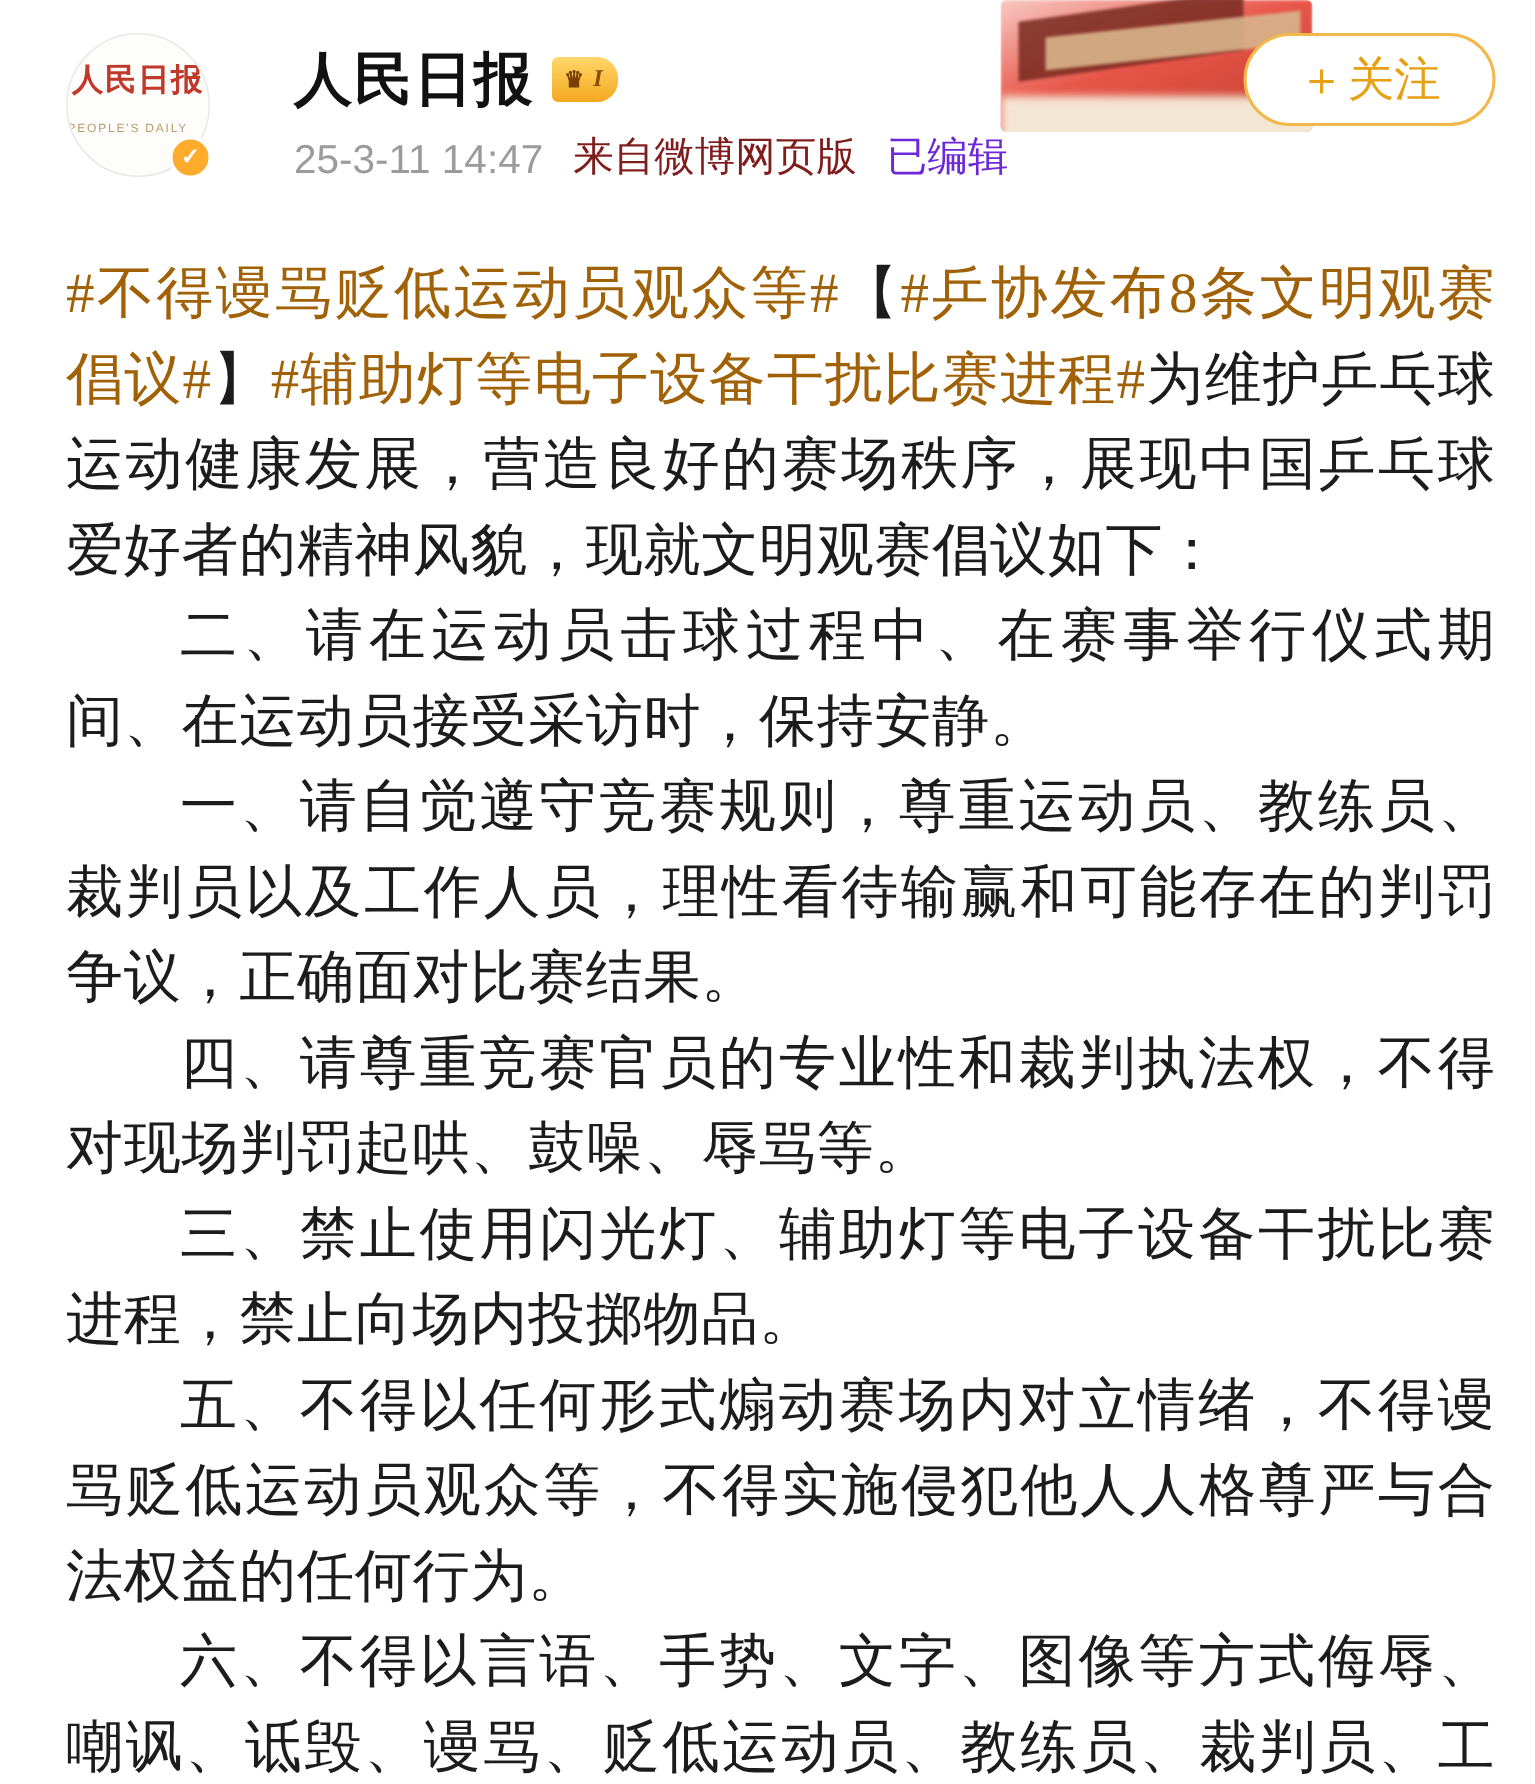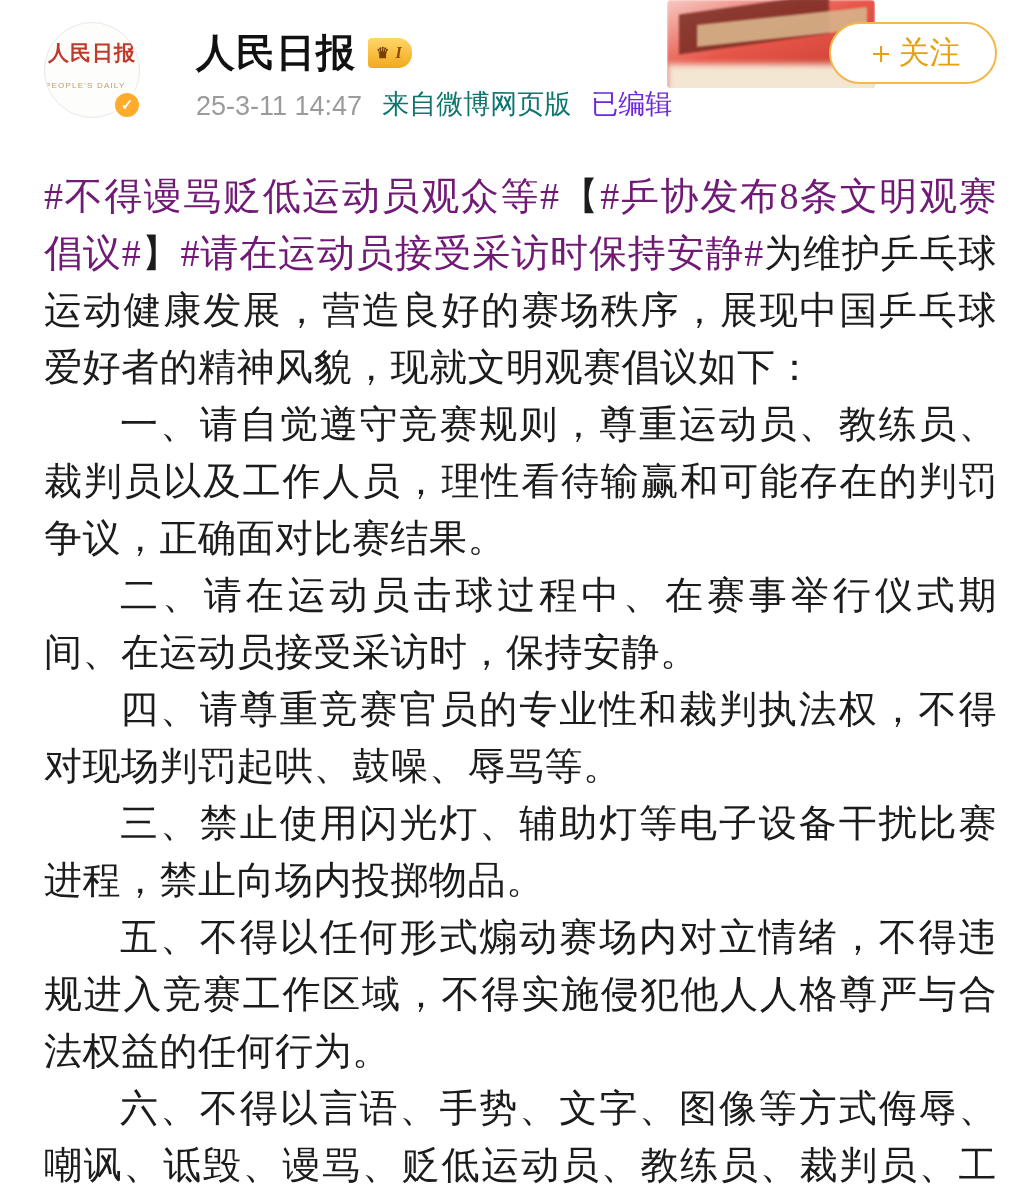--- a/index.html
+++ b/index.html
@@ -128,21 +128,21 @@
     position: absolute;
     left: 196px;
     top: 86px;
     display: flex;
     align-items: flex-end;
     gap: 20px;
     color: #9a9a9a;
     font-size: 27px;
   }
   .meta-row .time { color: #9b9b9b; }
-  .meta-row .src { color: #0f766e; }
+  .meta-row .src { color: #7f1d1d; }
   .meta-row .edited { color: #6d28d9; }
 
   .follow-btn {
     position: absolute;
     right: 26px;
     top: 22px;
     width: 168px;
     height: 62px;
     border: 2px solid #f2b84b;
     border-radius: 31px;
@@ -207,21 +207,21 @@
   
   .content {
     padding: 6px 26px 0 44px;
     font-family: "Liberation Serif", serif;
     font-size: 38px;
     line-height: 1.5;
     color: #1c1c1c;
     letter-spacing: 0.5px;
     text-align: justify;
   }
-  .topic { color: #701a75; }
+  .topic { color: #a16207; }
   .bracket { color: #1c1c1c; }
   .para { margin: 0; text-indent: 0; }
   .para.indent { text-indent: 2em; }
 </style>
 </head>
 <body>
 
 <div class="post">
 
   <div class="header">
@@ -255,22 +255,22 @@
       <span class="edited">已编辑</span>
     </div>
 
     <div class="follow-btn">
       <span>＋</span>
       <span>关注</span>
     </div>
   </div>
 
   <div class="content">
-    <p class="para"><span class="topic">#不得谩骂贬低运动员观众等#</span><span class="bracket">【</span><span class="topic">#乒协发布8条文明观赛倡议#</span><span class="bracket">】</span><span class="topic">#请在运动员接受采访时保持安静#</span><span>为维护乒乓球运动健康发展，营造良好的赛场秩序，展现中国乒乓球爱好者的精神风貌，现就文明观赛倡议如下：</span></p>
+    <p class="para"><span class="topic">#不得谩骂贬低运动员观众等#</span><span class="bracket">【</span><span class="topic">#乒协发布8条文明观赛倡议#</span><span class="bracket">】</span><span class="topic">#辅助灯等电子设备干扰比赛进程#</span><span>为维护乒乓球运动健康发展，营造良好的赛场秩序，展现中国乒乓球爱好者的精神风貌，现就文明观赛倡议如下：</span></p>
+    <p class="para indent">二、请在运动员击球过程中、在赛事举行仪式期间、在运动员接受采访时，保持安静。</p>
     <p class="para indent">一、请自觉遵守竞赛规则，尊重运动员、教练员、裁判员以及工作人员，理性看待输赢和可能存在的判罚争议，正确面对比赛结果。</p>
-    <p class="para indent">二、请在运动员击球过程中、在赛事举行仪式期间、在运动员接受采访时，保持安静。</p>
     <p class="para indent">四、请尊重竞赛官员的专业性和裁判执法权，不得对现场判罚起哄、鼓噪、辱骂等。</p>
     <p class="para indent">三、禁止使用闪光灯、辅助灯等电子设备干扰比赛进程，禁止向场内投掷物品。</p>
-    <p class="para indent">五、不得以任何形式煽动赛场内对立情绪，不得违规进入竞赛工作区域，不得实施侵犯他人人格尊严与合法权益的任何行为。</p>
+    <p class="para indent">五、不得以任何形式煽动赛场内对立情绪，不得谩骂贬低运动员观众等，不得实施侵犯他人人格尊严与合法权益的任何行为。</p>
     <p class="para indent">六、不得以言语、手势、文字、图像等方式侮辱、嘲讽、诋毁、谩骂、贬低运动员、教练员、裁判员、工作人员及观众等。</p>
   </div>
 
 </div>
 
 </body></html>

